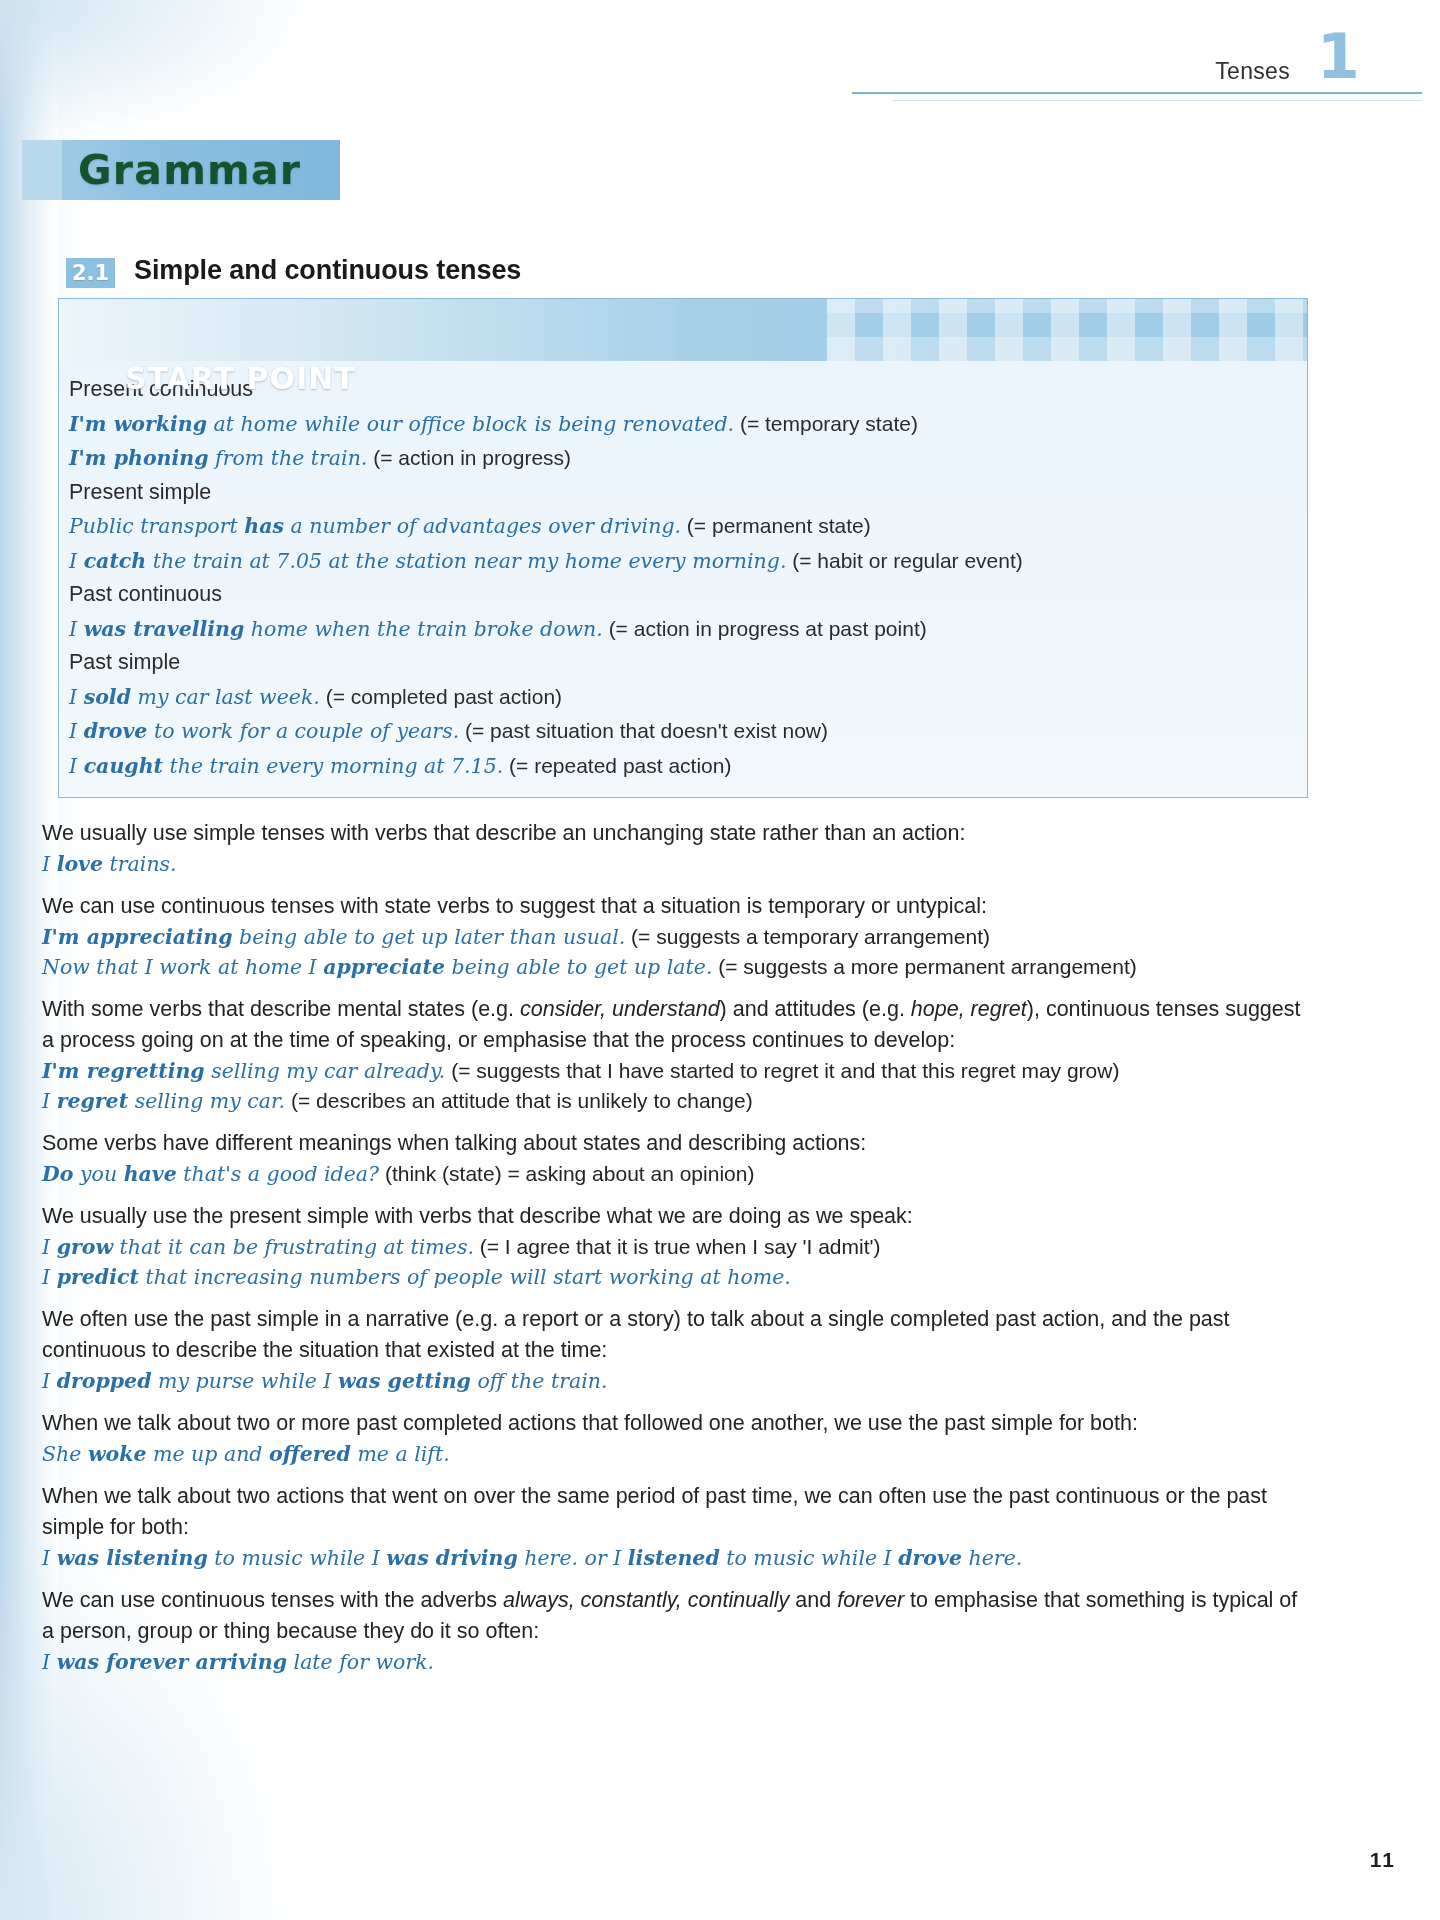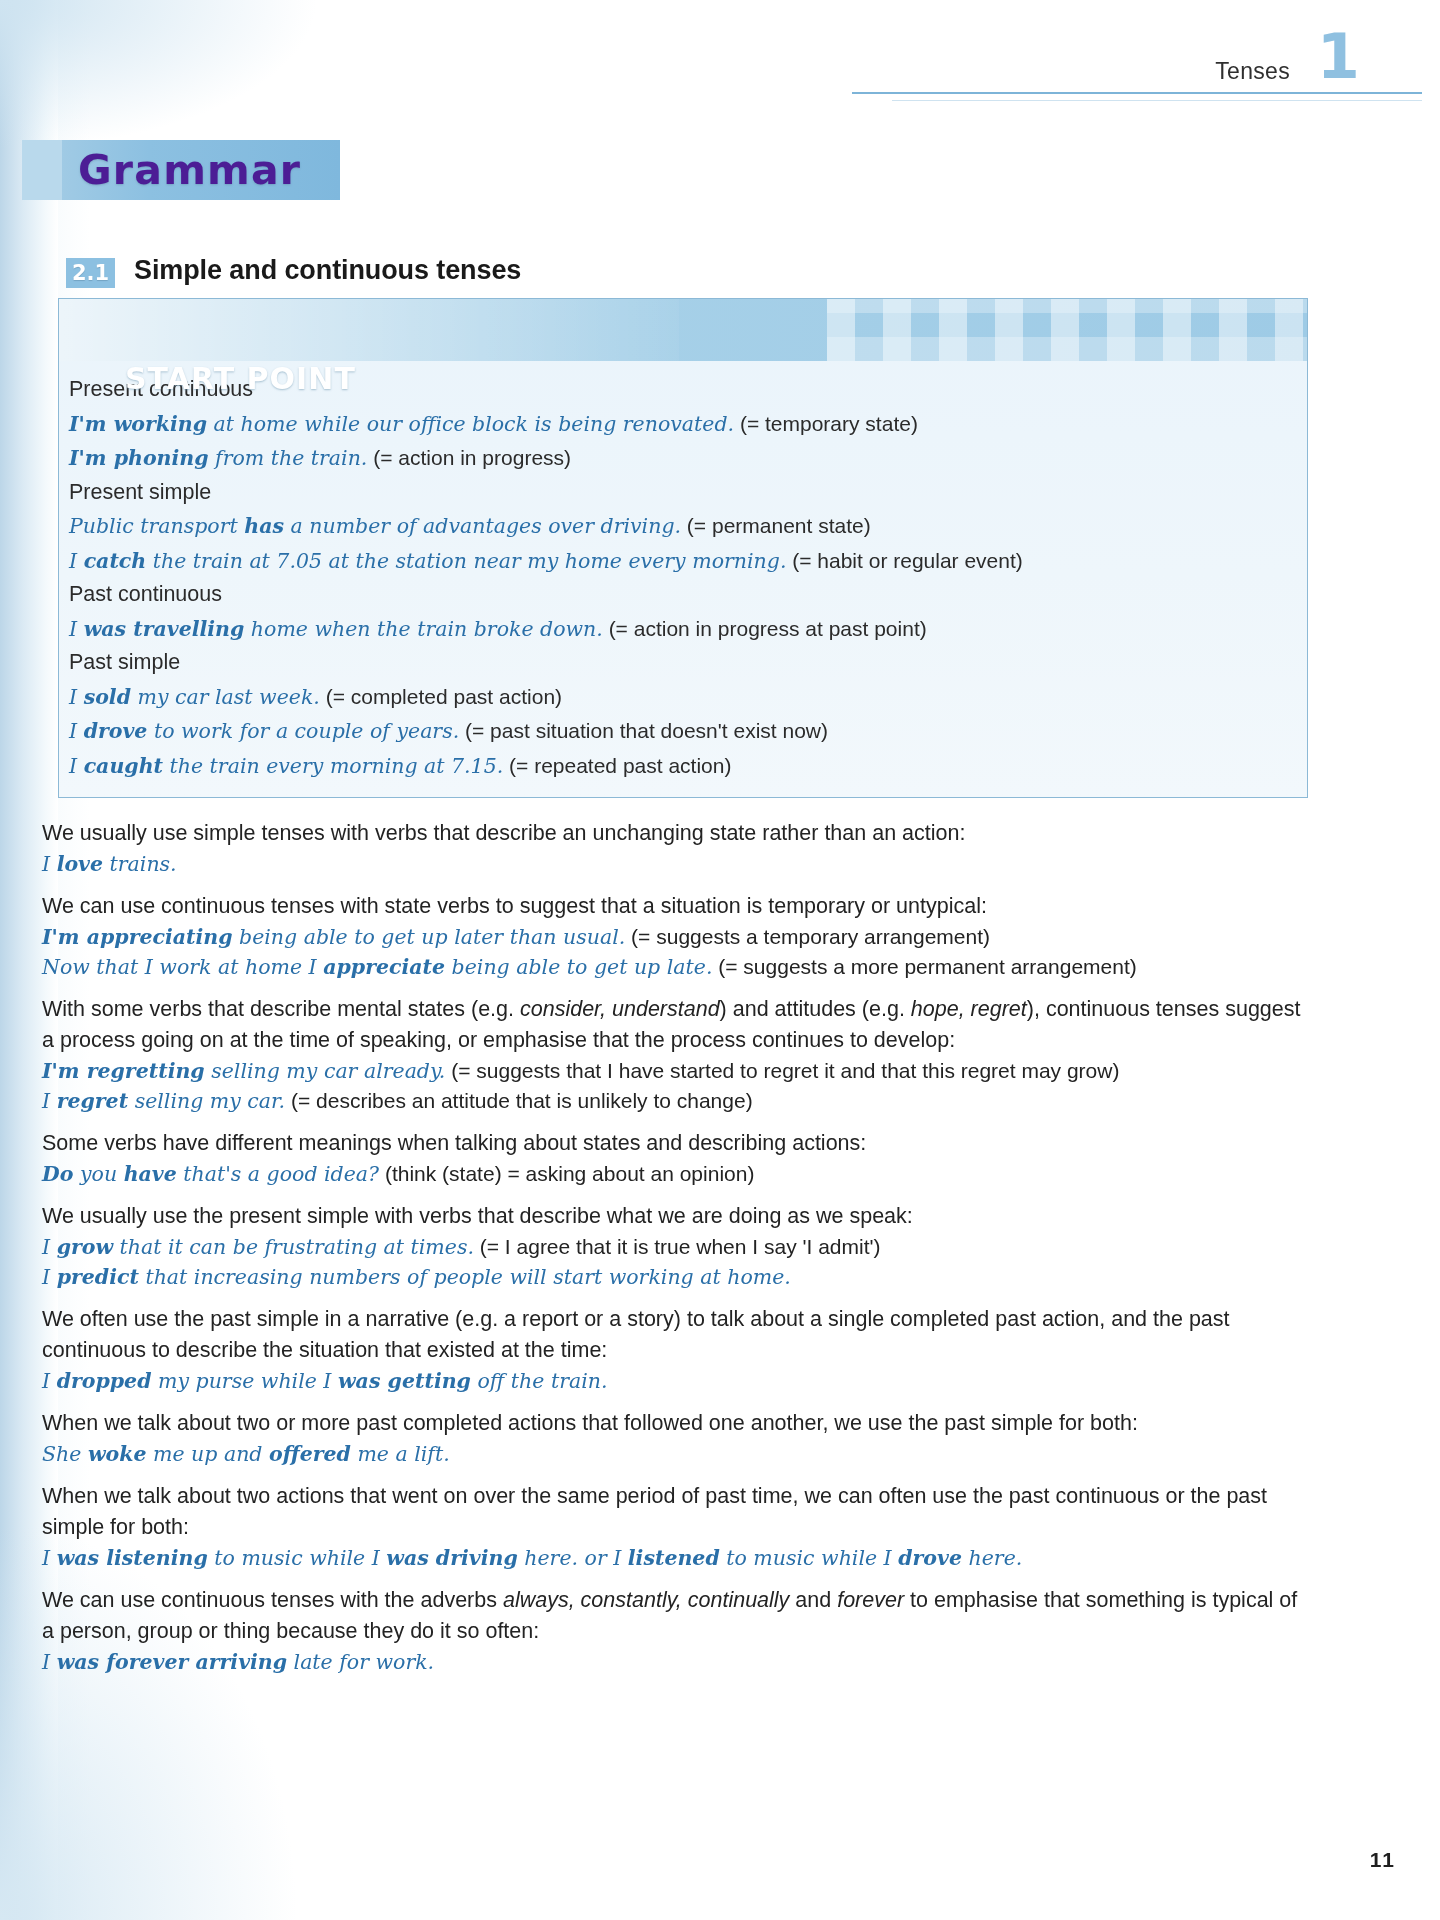--- a/index.html
+++ b/index.html
@@ -103,21 +103,21 @@
     position: absolute;
     left: 0; top: 0; width: 40px; height: 60px;
     background: #b9d9ec;
   }
   .grammar-title {
     position: absolute;
     left: 78px;
     top: 146px;
     font-size: 41px;
     font-weight: bold;
-    color: #4c1d95;
+    color: #14532d;
     letter-spacing: 1.2px;
     font-family: "DejaVu Sans", sans-serif;
     text-shadow: 0 1px 2px rgba(90,130,160,0.45);
   }
 
   
   .sec-num {
     position: absolute;
     left: 66px;
     top: 258px;

